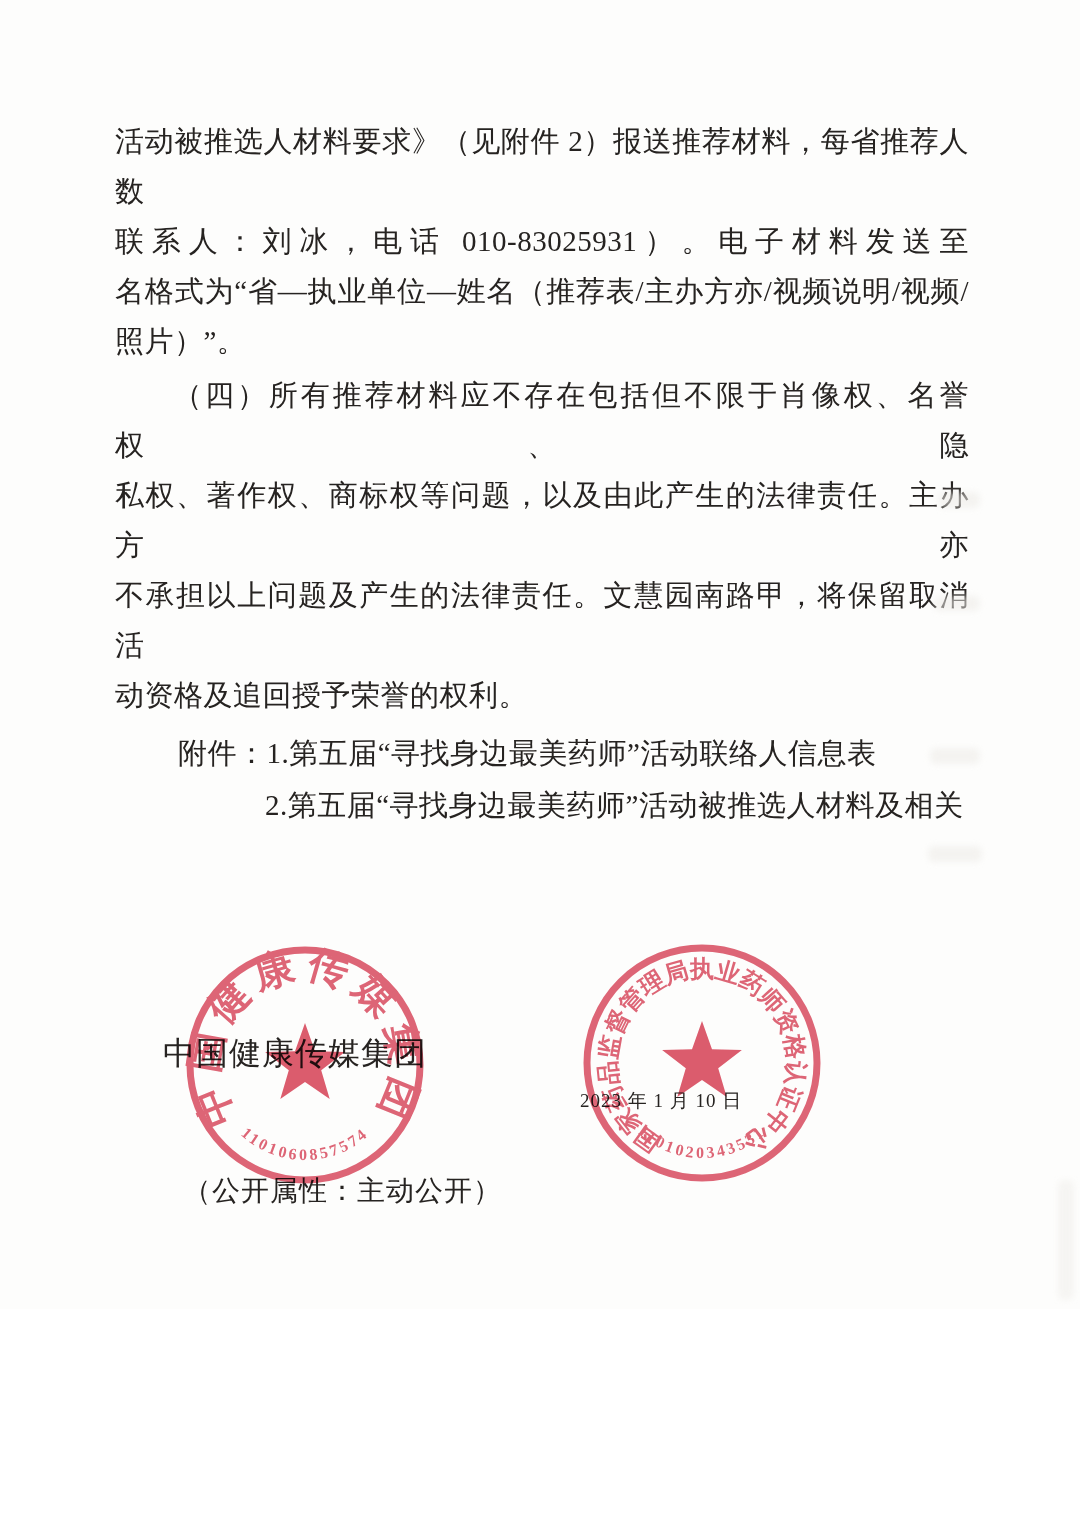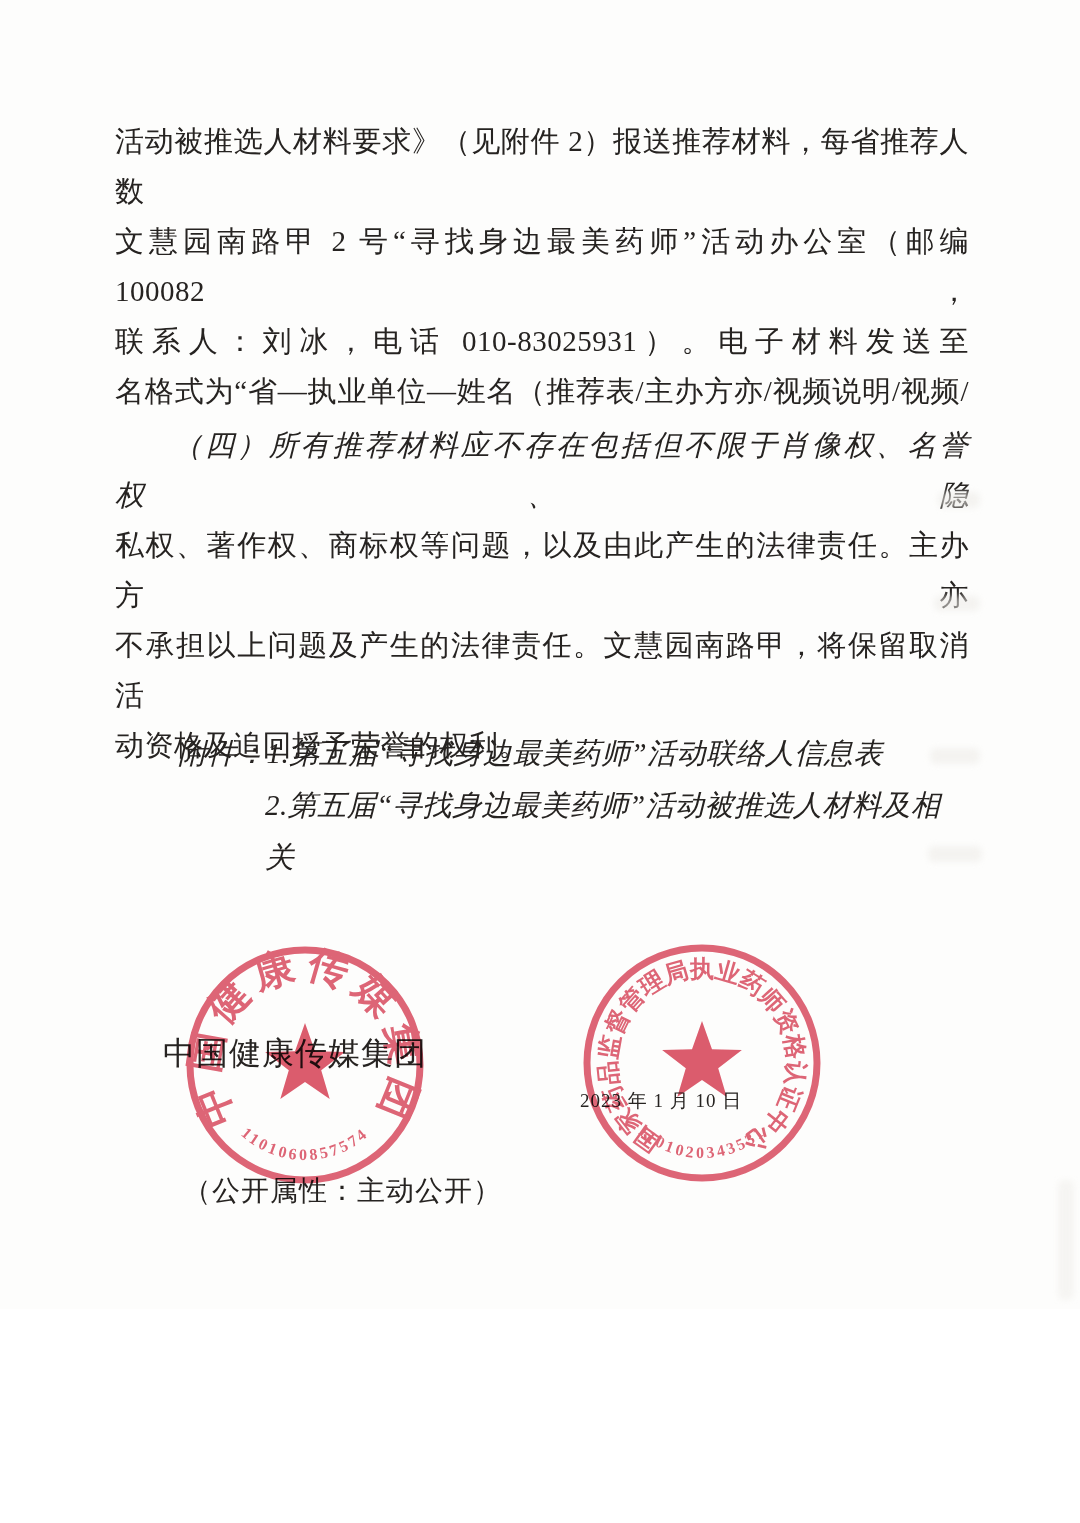--- a/index.html
+++ b/index.html
@@ -21,21 +21,21 @@
     text-align:justify;
     text-align-last:justify;
     text-justify:inter-ideograph;
     white-space:normal;
   }
   .jline.end{text-align-last:left;}
   .para-gap{height:4px;}
   
   .attblock{
     position:absolute;left:115px;top:727px;width:854px;
-    font-size:29px;line-height:52px;letter-spacing:0.5px;font-style:italic;
+    font-size:29px;line-height:52px;letter-spacing:0.5px;
   }
   .att-row1{padding-left:63px;}
   .att-row2{padding-left:150px;}
   .att-row3{padding-left:181px;}
   
   .stamp{
     position:absolute;width:260px;height:260px;
     mix-blend-mode:multiply;opacity:.88;
   }
   .stamp-left{left:175px;top:935px;}
@@ -67,25 +67,25 @@
   .a6{left:1058px;top:1180px;width:16px;height:120px;opacity:.45;}
   .a7{left:700px;top:1496px;width:260px;height:12px;opacity:.4;}
 </style>
 </head>
 <body>
 
 <div class="page">
 
   <div class="textblock">
     <div class="jline">活动被推选人材料要求》（见附件 2）报送推荐材料，每省推荐人数</div>
-    <div class="jline">文慧园南路甲 2 号“寻找身边最美药师”活动办公室（邮编 100082，</div>
     <div class="jline">联系人：刘冰，电话 010-83025931）。电子材料发送至</div>
     <div class="jline">名格式为“省—执业单位—姓名（推荐表/主办方亦/视频说明/视频/</div>
+    <div class="jline end">照片）”。</div>
     <div class="para-gap"></div>
-    <div class="jline" style="text-indent:2em;font-style:italic;">（四）所有推荐材料应不存在包括但不限于肖像权、名誉权、隐</div>
+    <div class="jline" style="text-indent:2em;">（四）所有推荐材料应不存在包括但不限于肖像权、名誉权、隐</div>
     <div class="jline">私权、著作权、商标权等问题，以及由此产生的法律责任。主办方亦</div>
     <div class="jline">不承担以上问题及产生的法律责任。文慧园南路甲，将保留取消活</div>
     <div class="jline end">动资格及追回授予荣誉的权利。</div>
   </div>
 
   <div class="attblock">
     <div class="att-row1"><span>附件：</span><span>1.第五届“寻找身边最美药师”活动联络人信息表</span></div>
     <div class="att-row2"><span>2.第五届“寻找身边最美药师”活动被推选人材料及相关</span></div>
   </div>
 

